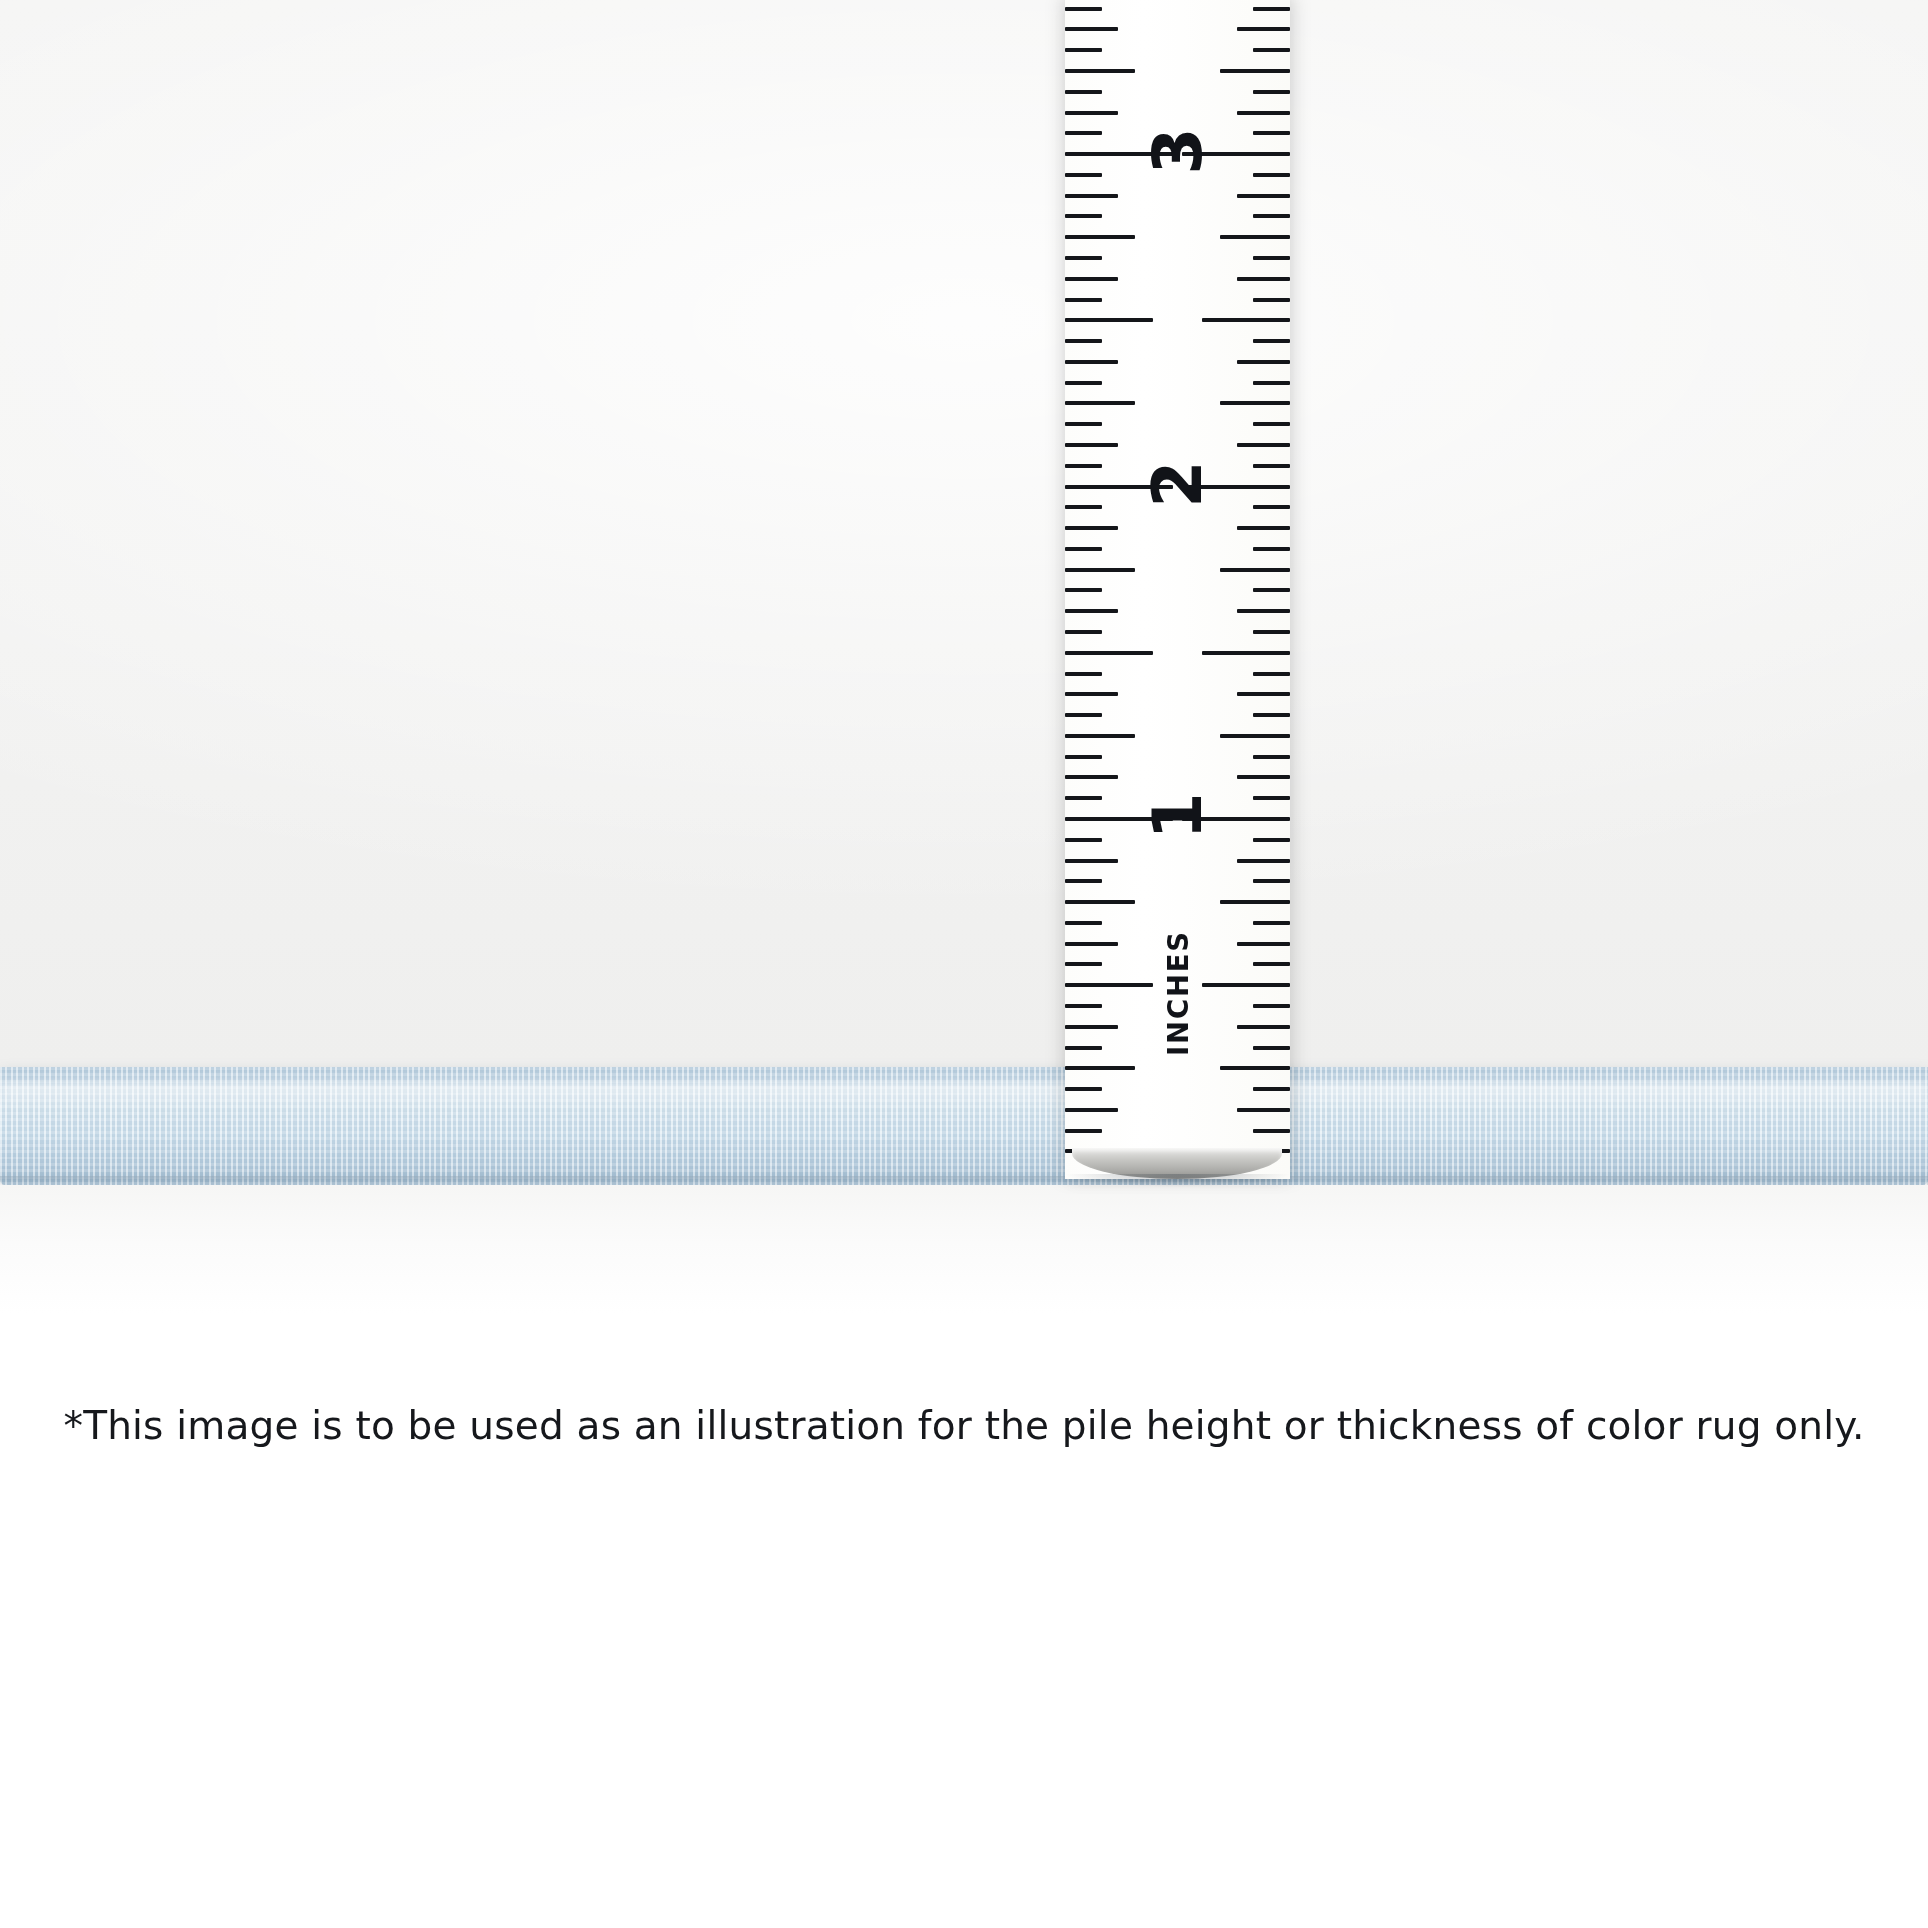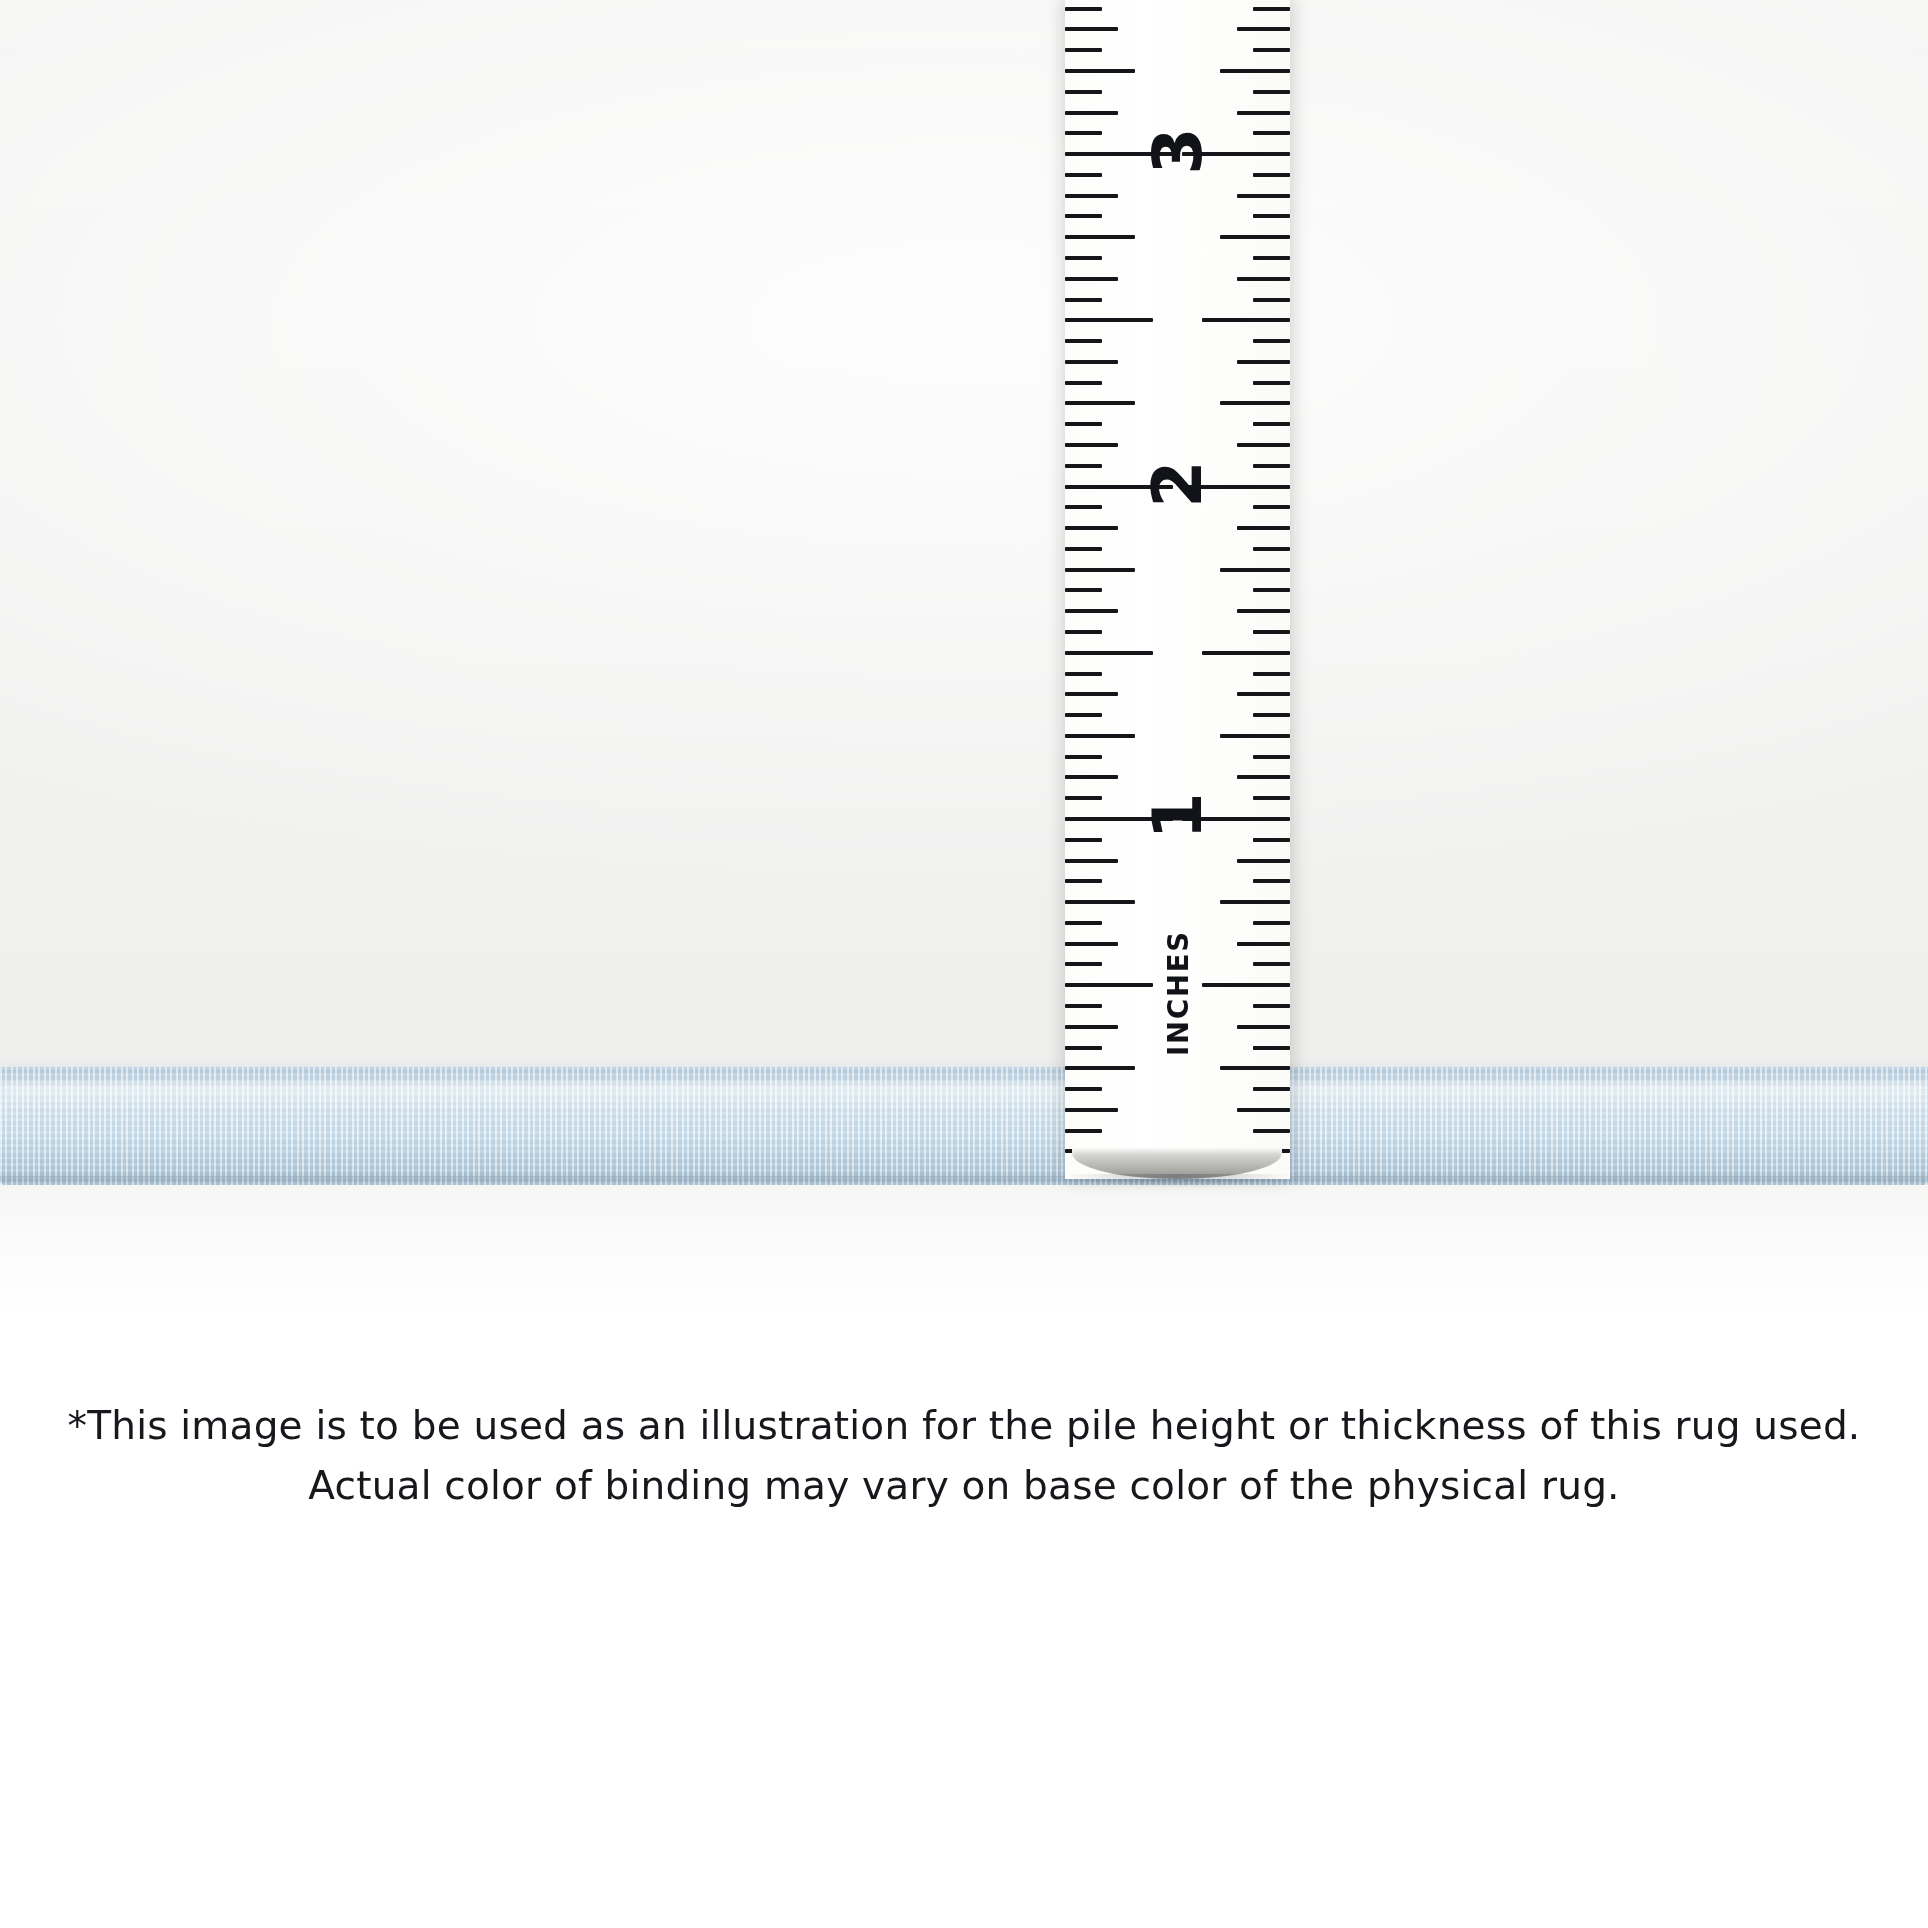--- a/index.html
+++ b/index.html
@@ -308,18 +308,17 @@
           <div class="num" style="top: 454px; left: 85px; width: 55px; text-align: center;">2</div>
           <div class="num" style="top: 121px; left: 85px; width: 55px; text-align: center;">3</div>
         </div>
       <div class="inches-label" id="inches-label" style="top: 981px; left: 39px; width: 147px; text-align: center;">INCHES</div>
       <div class="tape-tip"></div>
       <div class="tape-tip-shadow"></div>
     </div>
   </div>
 
   <div class="caption">
-    <span class="line">*This image is to be used as an illustration for the pile height or thickness of this rug used.</span>
-    <span class="line">Actual color of binding may vary on base color of the physical rug.</span>
+    <span class="line">*This image is to be used as an illustration for the pile height or thickness of color rug only.</span>
   </div>
 
 </div>
 
 
 </body></html>

